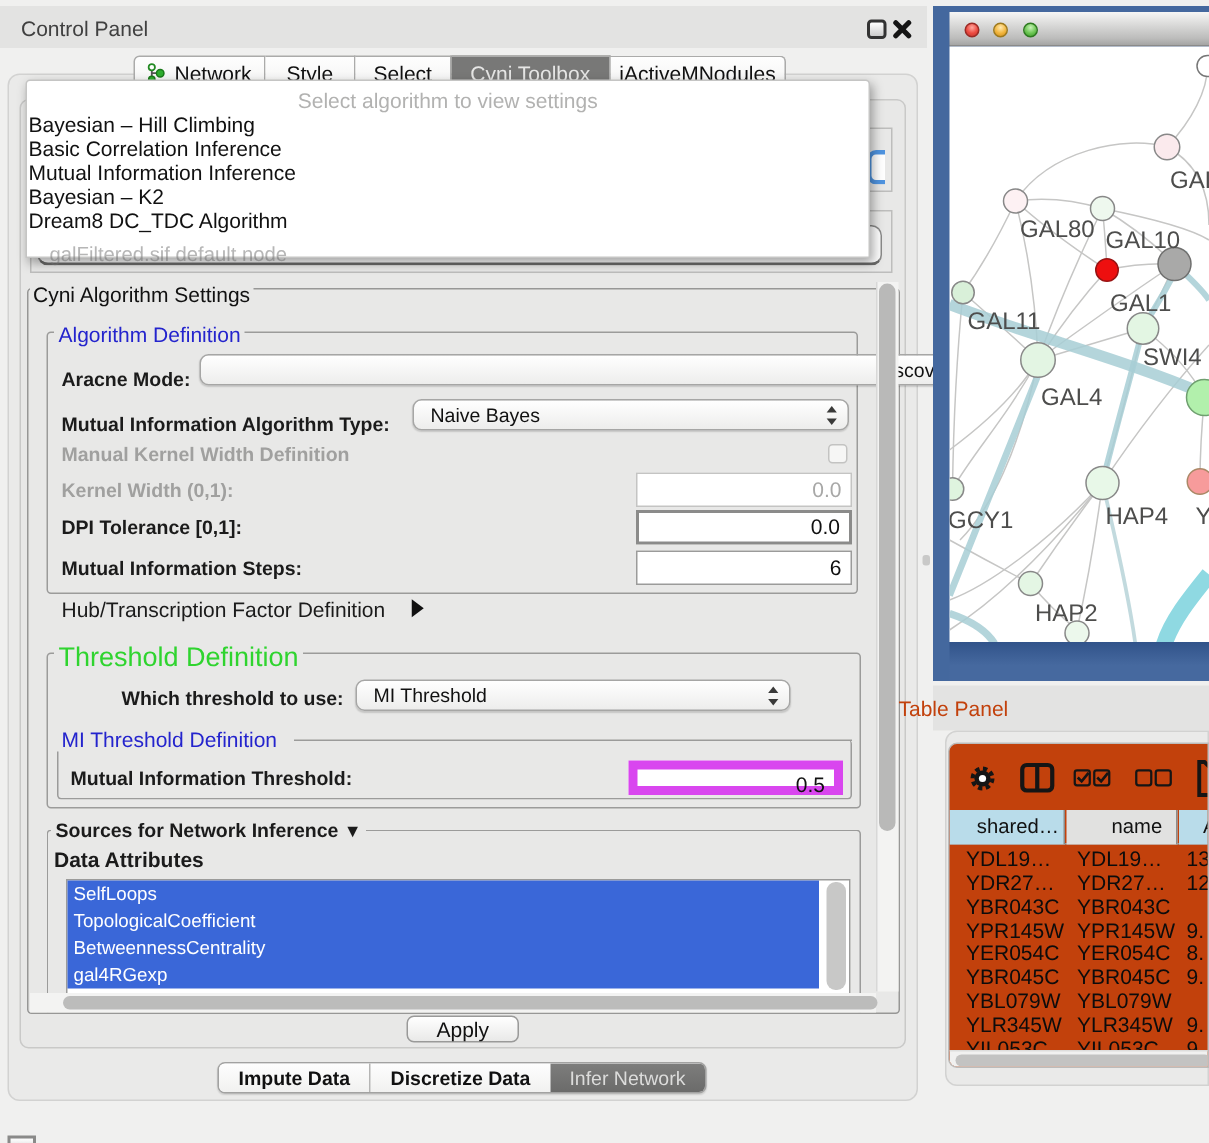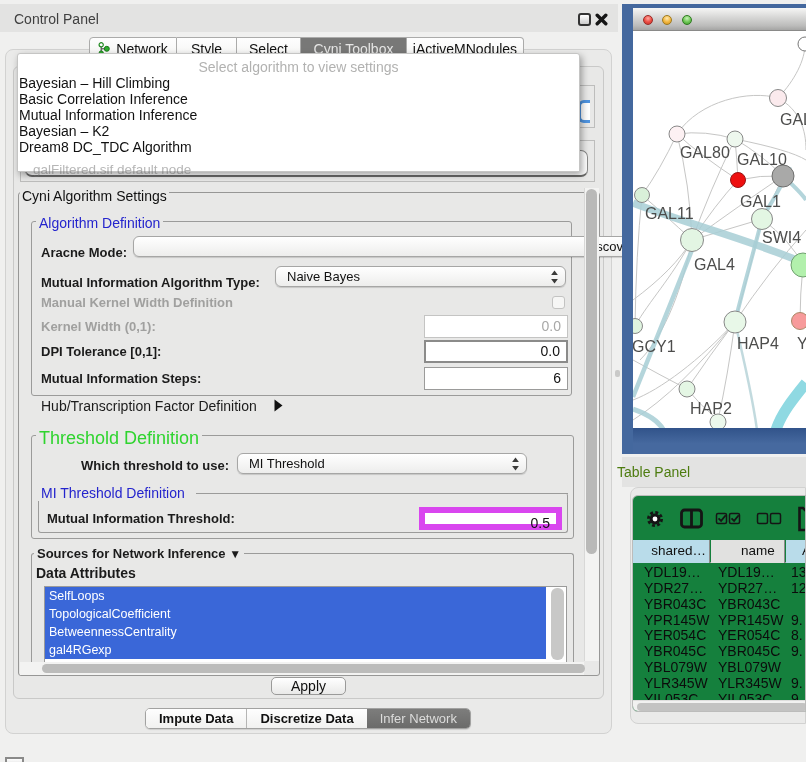--- a/index.html
+++ b/index.html
@@ -227,23 +227,23 @@
     <text x="762" y="240">SWI4</text>
     <text x="632" y="349">GCY1</text>
     <text x="737" y="346">HAP4</text>
     <text x="797" y="346">Y</text>
     <text x="690" y="411">HAP2</text>
   </g>
 </svg>
 </div>
 
 <div class="abs" style="left:622px;top:457px;width:184px;height:30px;background:#e3e3e2;"></div>
-<div class="abs" style="left:617px;top:464px;font-size:14px;color:#4d7c0f;">Table Panel</div>
+<div class="abs" style="left:599px;top:464px;font-size:14px;color:#c2410c;">Table Panel</div>
 <div class="abs" style="left:630px;top:487px;width:176px;height:237px;background:#eaeae9;border:1px solid #d2d2d1;border-radius:8px 0 0 8px;"></div>
-<div id="tablebox" class="abs" style="left:632px;top:495px;width:174px;height:217px;background:#15803d;border:1px solid #bcbcbb;border-radius:6px 0 0 6px;overflow:hidden;">
+<div id="tablebox" class="abs" style="left:632px;top:495px;width:174px;height:217px;background:#c2410c;border:1px solid #bcbcbb;border-radius:6px 0 0 6px;overflow:hidden;">
   
   <svg width="172" height="44" viewBox="0 0 172 44">
     <circle cx="22" cy="23" r="5.4" fill="#151515"></circle>
     <circle cx="22" cy="23" r="6.6" fill="none" stroke="#151515" stroke-width="2.8" stroke-dasharray="2.9 2.3"></circle>
     <circle cx="22" cy="23" r="2.4" fill="#fff"></circle>
     <rect x="48.5" y="14" width="20" height="17" rx="3" fill="none" stroke="#151515" stroke-width="2.8"></rect>
     <line x1="58.5" y1="14" x2="58.5" y2="31" stroke="#151515" stroke-width="2.8"></line>
     <g fill="none" stroke="#151515" stroke-width="1.5">
       <rect x="83.5" y="17.5" width="10" height="10" rx="1.5"></rect>
       <rect x="96.5" y="17.5" width="10" height="10" rx="1.5"></rect>

